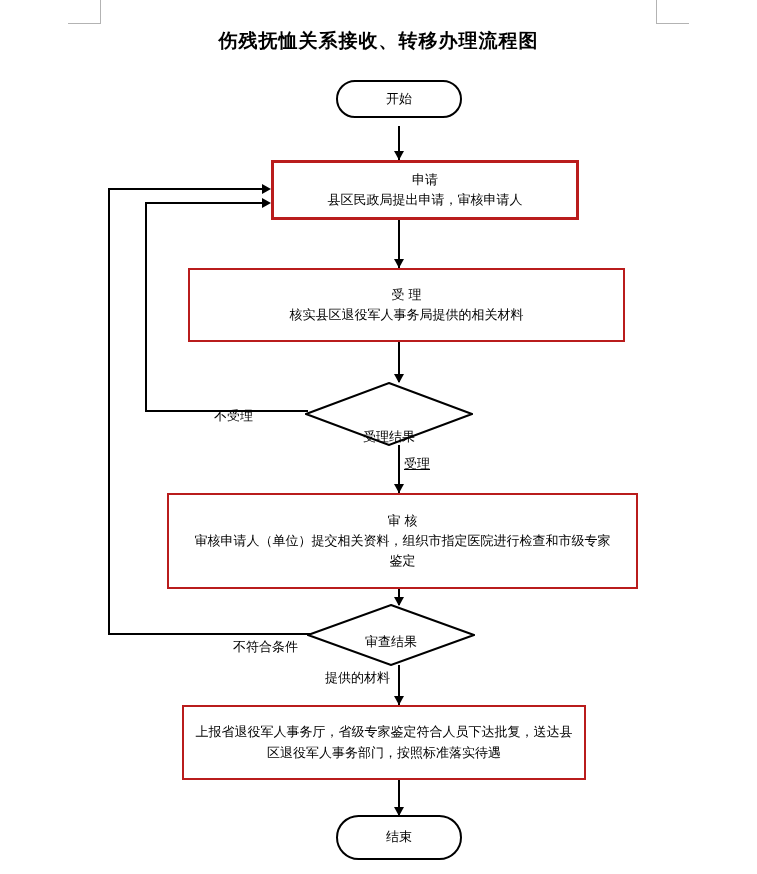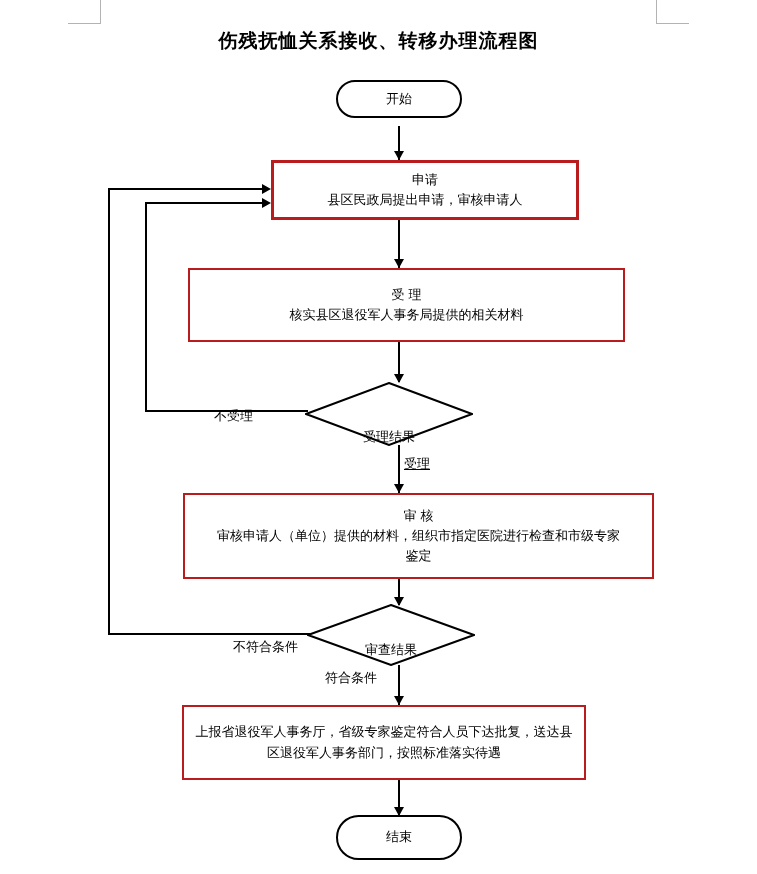--- a/index.html
+++ b/index.html
@@ -167,21 +167,21 @@
   <div class="conn v" style="left:108px; top:188px; height:447px;"></div>
   <div class="conn h" style="left:108px; top:188px; width:159px;"></div>
   <div class="arrow arrow-right" style="left:262px; top:184px;"></div>
 
   <div class="edge-label" style="left:214px; top:399px;margin-top:8px;">不受理</div>
 
   <div class="edge-label" style="left:404px; top:455px;text-decoration:underline;">受理</div>
 
   <div class="edge-label" style="left:233px; top:602px;margin-top:36px;">不符合条件</div>
 
-  <div class="edge-label" style="left:325px; top:669px;">符合条件</div>
+  <div class="edge-label" style="left:325px; top:669px;">提供的材料</div>
 
   <div class="node terminator" style="left:336px; top:80px; width:126px; height:38px;">
     <span class="line1">开始</span>
   </div>
 
   <div class="node process emph" style="left:271px; top:160px; width:308px; height:60px;">
     <span class="line1">申请</span>
     <span class="body">县区民政局提出申请，审核申请人</span>
   </div>
 
@@ -190,31 +190,31 @@
     <span class="body">核实县区退役军人事务局提供的相关材料</span>
   </div>
 
   <div class="decision" style="left:305px; top:382px; width:168px; height:64px;">
     <svg width="168" height="64" viewBox="0 0 168 64">
       <polygon points="84,1 167,32 84,63 1,32" fill="#ffffff" stroke="#000000" stroke-width="2"></polygon>
     </svg>
     <div class="dlabel" style="top:22px;margin-top:24px;">受理结果</div>
   </div>
 
-  <div class="node process" style="left:167px; top:493px; width:471px; height:86px;margin-left:16px;">
+  <div class="node process" style="left:167px; top:493px; width:471px; height:96px;">
     <span class="line1">审  核</span>
-    <span class="body">审核申请人（单位）提供的材料，组织市指定医院进行检查和市级专家</span>
+    <span class="body">审核申请人（单位）提交相关资料，组织市指定医院进行检查和市级专家</span>
     <span class="body">鉴定</span>
   </div>
 
   <div class="decision" style="left:307px; top:604px; width:168px; height:62px;">
     <svg width="168" height="62" viewBox="0 0 168 62">
       <polygon points="84,1 167,31 84,61 1,31" fill="#ffffff" stroke="#000000" stroke-width="2"></polygon>
     </svg>
-    <div class="dlabel" style="top:37px;">审查结果</div>
+    <div class="dlabel" style="top:29px;">审查结果</div>
   </div>
 
   <div class="node process" style="left:182px; top:705px; width:404px; height:75px;">
     <span class="body">上报省退役军人事务厅，省级专家鉴定符合人员下达批复，送达县</span>
     <span class="body">区退役军人事务部门，按照标准落实待遇</span>
   </div>
 
   <div class="node terminator" style="left:336px; top:815px; width:126px; height:45px;align-items:center;">
     <span class="line1">结束</span>
   </div>

